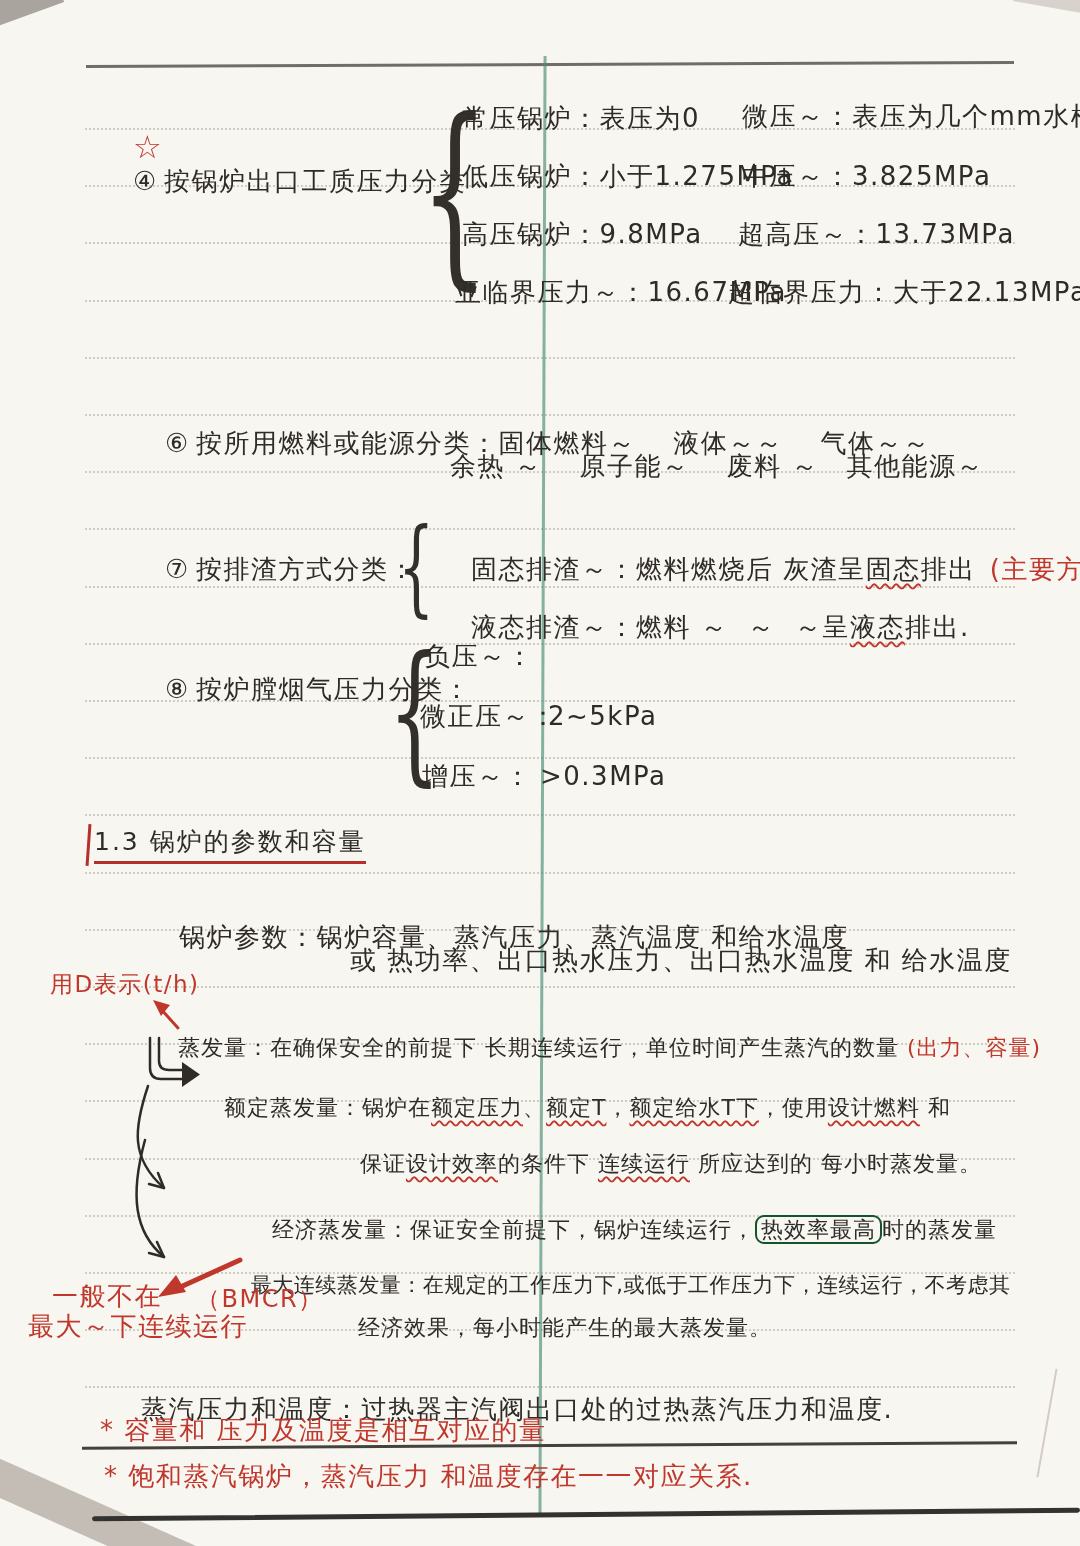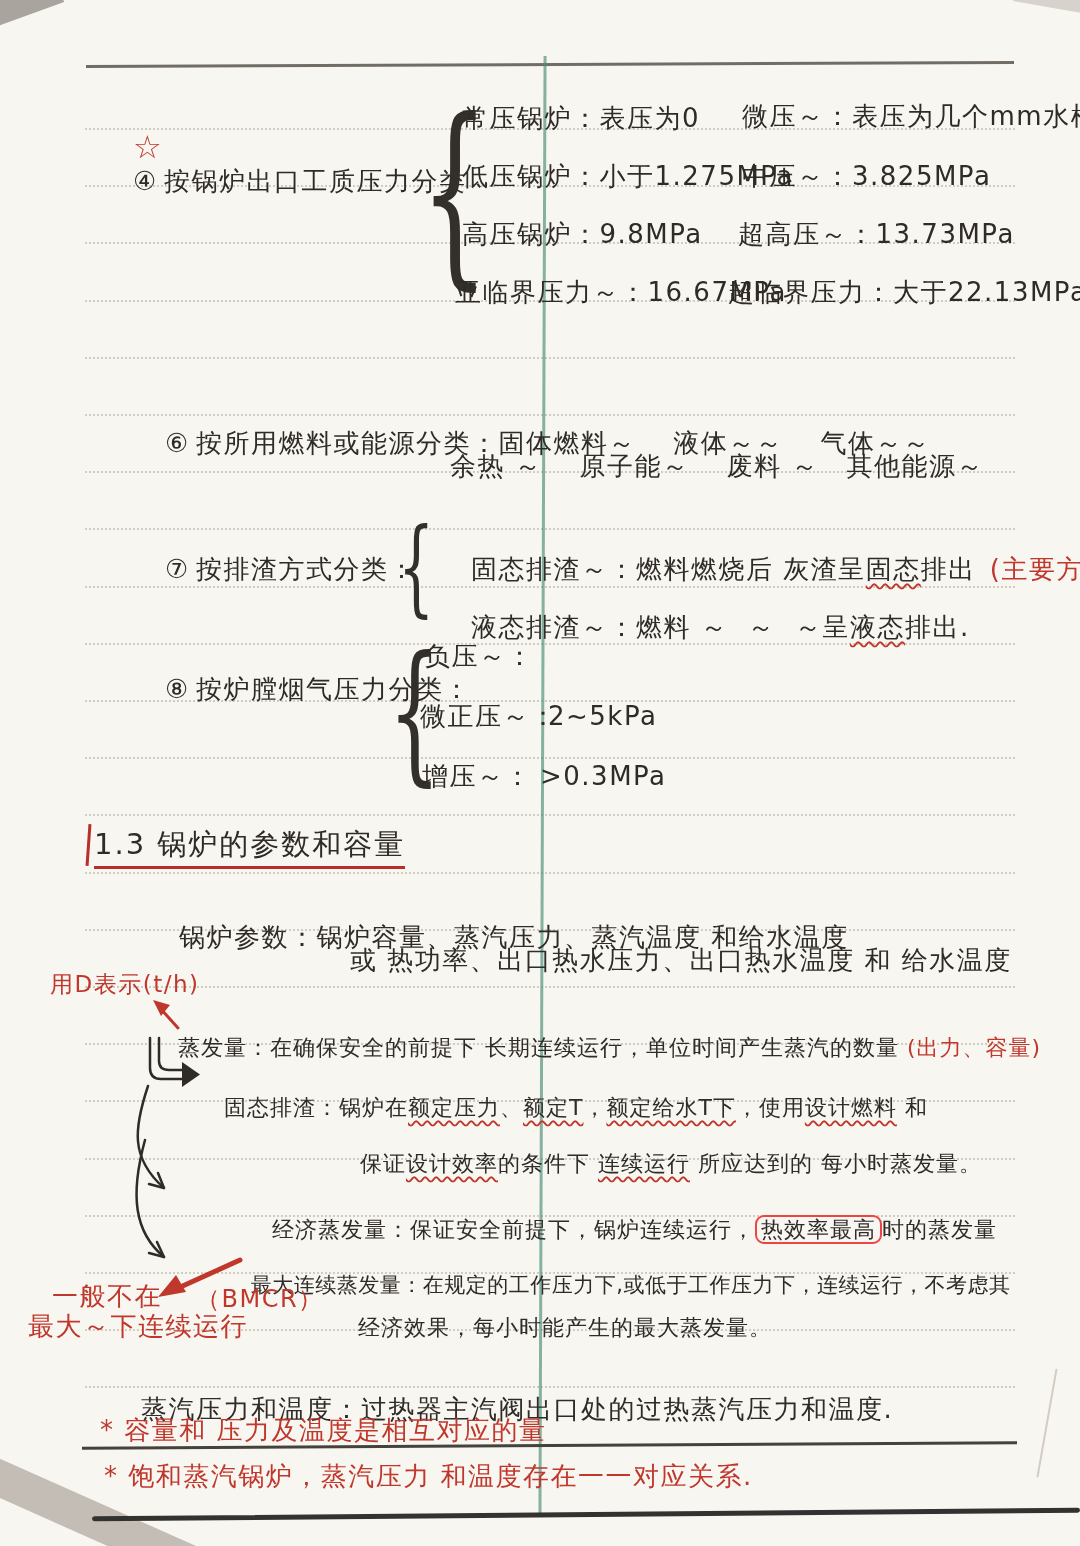--- a/index.html
+++ b/index.html
@@ -12,22 +12,22 @@
   .md{font-size:26px;}
   .sm{font-size:22px;letter-spacing:1px;}
   .xs{font-size:21px;letter-spacing:.5px;}
   .red{color:#c0372c;}
   .rule{position:absolute;left:85px;width:930px;height:0;border-bottom:2px dotted #c8c2b5;opacity:.8;}
   .brace{
     position:absolute;color:#33302c;font-family:"DejaVu Serif",serif;
     transform:scaleX(.55);transform-origin:left center;font-weight:400;
   }
   .wavy{text-decoration:underline wavy #c0372c 2px;text-underline-offset:5px;}
-  .rbox{border:2px solid #ef4444;border-radius:9px;padding:0 4px;}
-  .sec-title{font-size:29px;letter-spacing:2px;border-bottom:3px solid #b5302a;padding-bottom:4px;}
+  .rbox{border:2px solid #14532d;border-radius:9px;padding:0 4px;}
+  .sec-title{font-size:25px;letter-spacing:2px;border-bottom:3px solid #b5302a;padding-bottom:4px;}
   .shadow-band{position:absolute;background:#b2aaa0;opacity:.75;}
   .dark-line{position:absolute;background:#45423c;}
   .teal-line{position:absolute;left:541px;top:56px;width:2.5px;height:1460px;background:rgba(70,140,118,.65);transform:rotate(.2deg);}
   svg.overlay{position:absolute;left:0;top:0;pointer-events:none;}
   .star{font-size:32px;line-height:1;}
   .cnum{margin-right:6px;}
 </style>
 </head>
 <body>
 
@@ -117,21 +117,21 @@
   </div>
   <div class="t md" style="left:350px;top:944px;">或 热功率、出口热水压力、出口热水温度 和 给水温度</div>
 
   <div class="t red" style="left:50px;top:970px;font-size:23px;">用D表示(t/h)</div>
 
   <div class="t sm" style="left:146px;top:1006px;">
     <span>蒸发量：</span><span>在确保安全的前提下 长期连续运行，单位时间产生蒸汽的数量</span><span class="red" style="margin-left:8px;">(出力、容量)</span>
   </div>
 
   <div class="t sm" style="left:192px;top:1066px;">
-    <span>固态排渣：</span><span>锅炉在</span><span class="wavy">额定压力</span><span>、</span><span class="wavy">额定T</span><span>，</span><span class="wavy">额定给水T下</span><span>，使用</span><span class="wavy">设计燃料</span><span> 和</span>
+    <span>额定蒸发量：</span><span>锅炉在</span><span class="wavy">额定压力</span><span>、</span><span class="wavy">额定T</span><span>，</span><span class="wavy">额定给水T下</span><span>，使用</span><span class="wavy">设计燃料</span><span> 和</span>
   </div>
   <div class="t sm" style="left:328px;top:1122px;">
     <span>保证</span><span class="wavy">设计效率</span><span>的条件下 </span><span class="wavy">连续运行</span><span> 所应达到的 每小时蒸发量。</span>
   </div>
 
   <div class="t sm" style="left:240px;top:1188px;">
     <span>经济蒸发量：</span><span>保证安全前提下，锅炉连续运行，</span><span class="rbox red" style="color:#2e2b28;">热效率最高</span><span>时的蒸发量</span>
   </div>
 
   <div class="t xs" style="left:222px;top:1246px;">

